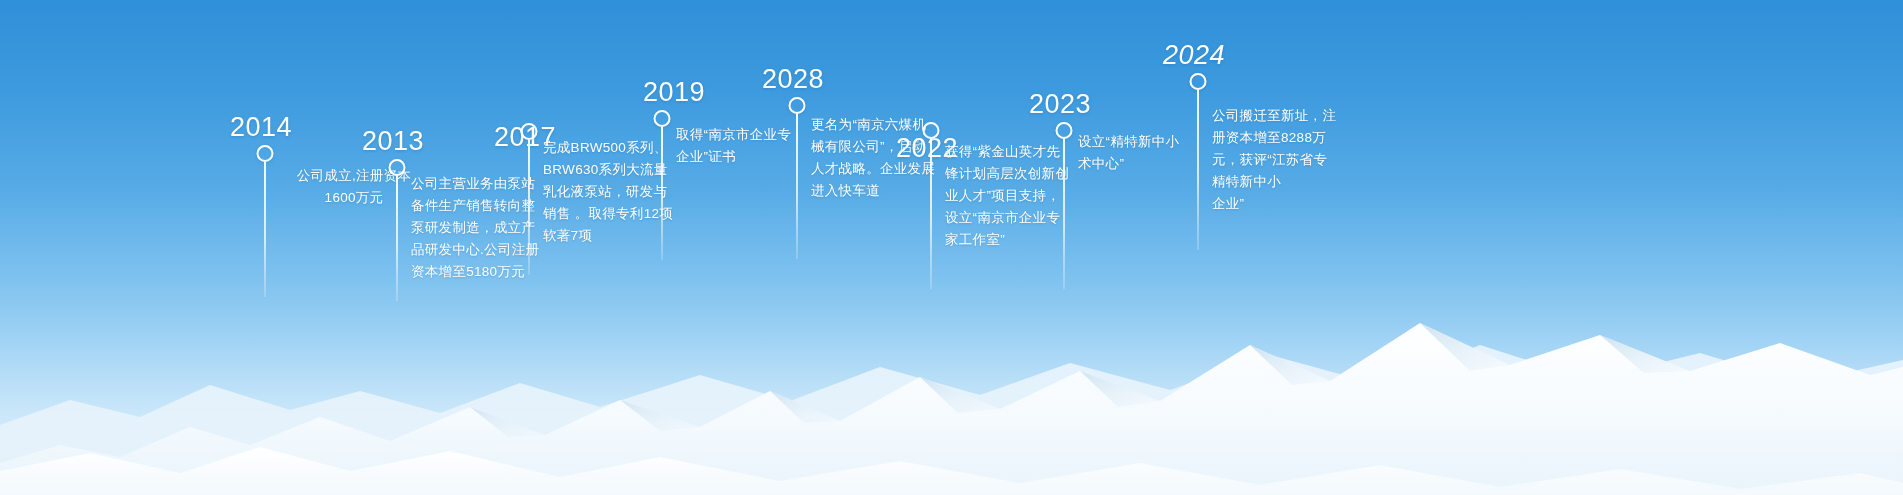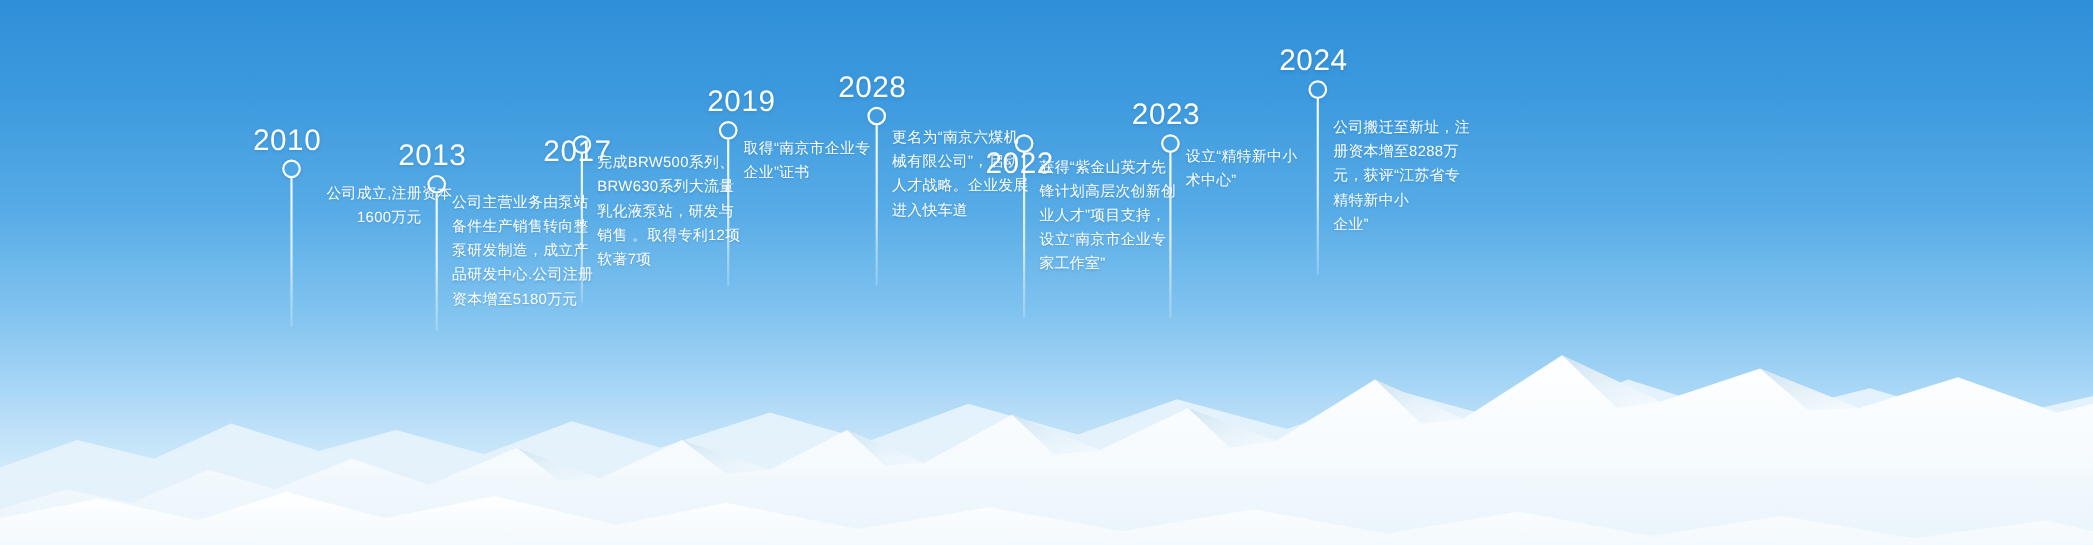--- a/index.html
+++ b/index.html
@@ -115,21 +115,21 @@
       <path d="M470,212 L508,242 L545,240 Z" fill="url(#shade)"></path>
       <path d="M1600,140 L1644,178 L1690,176 Z" fill="url(#shade)"></path>
 
       <path d="M0,300 L0,276 L90,258 L180,278 L260,252 L350,276 L450,256 L560,282 L660,262 L780,286 L900,266 L1020,288 L1140,268 L1260,290 L1380,270 L1500,292 L1620,274 L1740,294 L1860,278 L1903,288 L1903,300 Z" fill="url(#snowC)"></path>
     </svg>
   </div>
   <div class="sky-haze"></div>
 
   <div class="timeline-layer" id="timeline">
       <div class="tl-item" style="left: 265px;">
-        <div class="tl-year" style="top: 112px;">2010</div>
+        <div class="tl-year" style="top: 112px;">2014</div>
         <div class="tl-dot" style="top: 145px;"></div>
         <div class="tl-line" style="top: 162px; height: 135px;"></div>
         <div class="tl-desc" style="left: 14px; top: 165px; width: 150px; text-align: center;">公司成立,注册资本
 1600万元</div>
       </div>
       <div class="tl-item" style="left: 397px;">
         <div class="tl-year" style="top: 126px;">2013</div>
         <div class="tl-dot" style="top: 159px;"></div>
         <div class="tl-line" style="top: 176px; height: 125px;"></div>
         <div class="tl-desc" style="left: 14px; top: 173px; width: 150px;">公司主营业务由泵站
@@ -175,21 +175,21 @@
 家工作室”</div>
       </div>
       <div class="tl-item" style="left: 1064px;">
         <div class="tl-year" style="top: 89px;">2023</div>
         <div class="tl-dot" style="top: 122px;"></div>
         <div class="tl-line" style="top: 139px; height: 150px;"></div>
         <div class="tl-desc" style="left: 14px; top: 131px; width: 152px;">设立“精特新中小
 术中心”</div>
       </div>
       <div class="tl-item" style="left: 1198px;">
-        <div class="tl-year" style="top: 40px;">2024</div>
+        <div class="tl-year" style="top: 40px; font-style: italic;">2024</div>
         <div class="tl-dot" style="top: 73px;"></div>
         <div class="tl-line" style="top: 90px; height: 160px;"></div>
         <div class="tl-desc" style="left: 14px; top: 105px; width: 155px;">公司搬迁至新址，注
 册资本增至8288万
 元，获评“江苏省专
 精特新中小
 企业”</div>
       </div>
     </div>
 </div>

